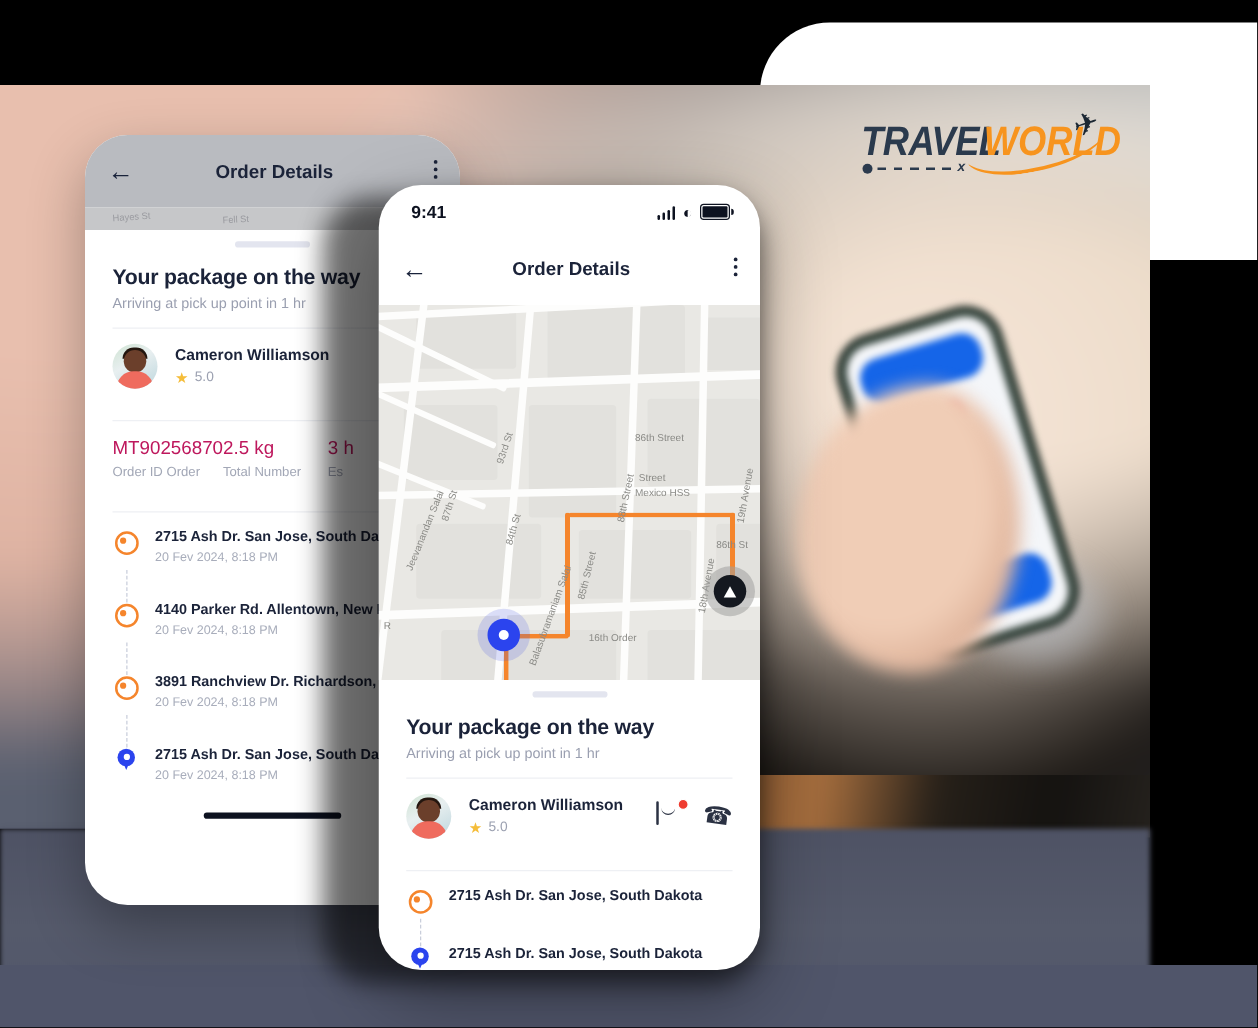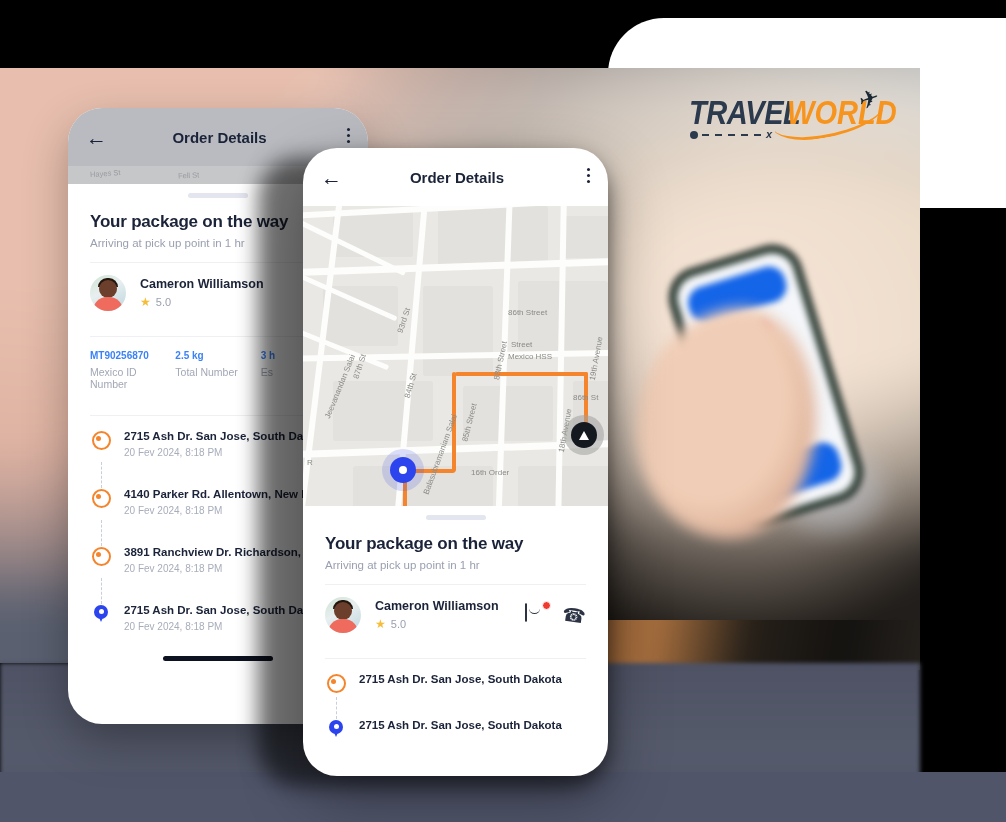--- a/index.html
+++ b/index.html
@@ -184,21 +184,21 @@
   .act-icons{display:flex;gap:14px;align-items:center;}
   .ic-btn{width:23px;height:23px;position:relative;cursor:pointer;}
   .ic-msg{width:21px;height:16px;border:1.8px solid #2b3243;border-radius:4px;position:relative;}
   .ic-msg:after{content:"";position:absolute;left:3px;top:2px;width:11px;height:7px;border-bottom:1.8px solid #2b3243;border-radius:0 0 8px 8px;}
   .ic-dot{position:absolute;right:-3px;top:-3px;width:7px;height:7px;border-radius:50%;background:#ef3b2f;border:1.3px solid #fff;}
   .ic-call{font-size:19px;color:#2b3243;line-height:1;transform:rotate(8deg);}
 
   
   .facts{display:flex;padding:13px 0 12px;}
   .fact{flex:1;}
-  .fact-v{font-size:10px;font-weight:bold;color:#3b82f6;}
+  .fact-v{font-size:15px;font-weight:normal;color:#be185d;}
   .fact-l{font-size:10.5px;color:#a2a7b6;margin-top:5px;}
 
   
   .timeline{padding:14px 0 0;}
   .tl-row{display:flex;position:relative;padding-bottom:4px;}
   .tl-icon{width:22px;flex:0 0 22px;display:flex;justify-content:center;padding-top:1px;}
   .pin-o{width:15px;height:15px;border-radius:50%;border:2.4px solid #f5852c;background:#fff;position:relative;}
   .pin-o:after{content:"";position:absolute;left:2.6px;top:2.6px;width:5px;height:5px;border-radius:50%;background:#f5852c;}
   .pin-b{width:14px;height:18px;position:relative;}
   .pin-b:before{content:"";position:absolute;left:0;top:0;width:14px;height:14px;border-radius:50% 50% 50% 50%;background:#2b44ee;}
@@ -300,21 +300,21 @@
             <span class="star">★</span>
             <span>5.0</span>
           </div>
         </div>
       </div>
       <div class="divider"></div>
 
       <div class="facts">
         <div class="fact">
           <div class="fact-v">MT90256870</div>
-          <div class="fact-l">Mexico ID Number</div>
+          <div class="fact-l">Order ID Order</div>
         </div>
         <div class="fact">
           <div class="fact-v">2.5 kg</div>
           <div class="fact-l">Total Number</div>
         </div>
         <div class="fact">
           <div class="fact-v">3 h</div>
           <div class="fact-l">Es</div>
         </div>
       </div>
@@ -382,20 +382,33 @@
       </div>
     </div>
 
     <div class="home-ind"></div>
   </div>
 
   <div class="phone-shadowstack"></div>
 
   <div class="phone phone-front">
 
+    <div class="statusbar">
+      <span class="sb-time">9:41</span>
+      <span class="sb-right">
+        <span class="sb-signal">
+            <i></i>
+            <i></i>
+            <i></i>
+            <i></i>
+          </span>
+        <span class="sb-wifi">◐</span>
+        <span class="sb-batt"></span>
+      </span>
+    </div>
 
     <div class="app-header">
       <span class="hdr-back">←</span>
       <span class="hdr-title">Order Details</span>
       <span class="hdr-dots">
         <i class="dot3"></i>
           <i class="dot3"></i>
           <i class="dot3"></i>
       </span>
     </div>

